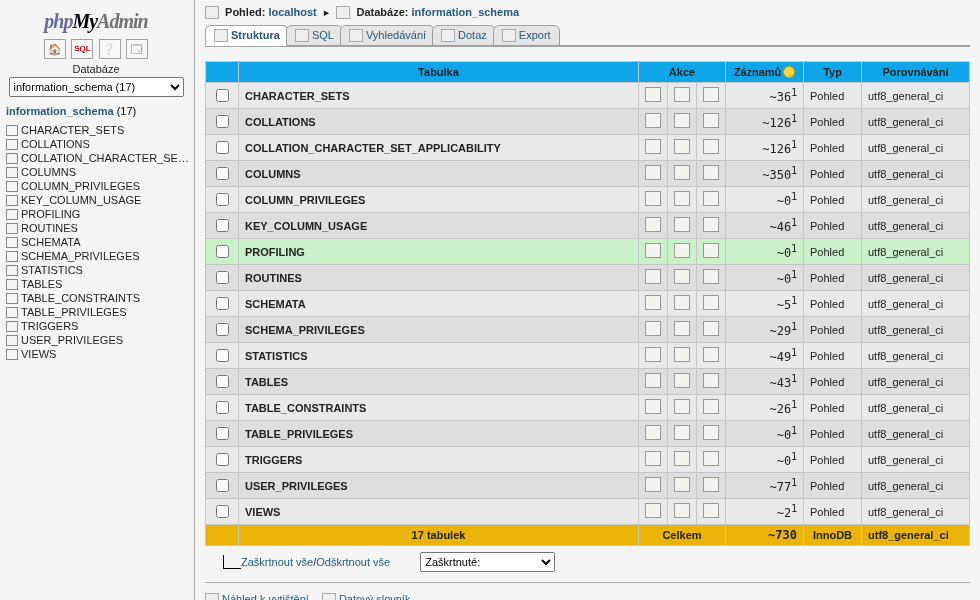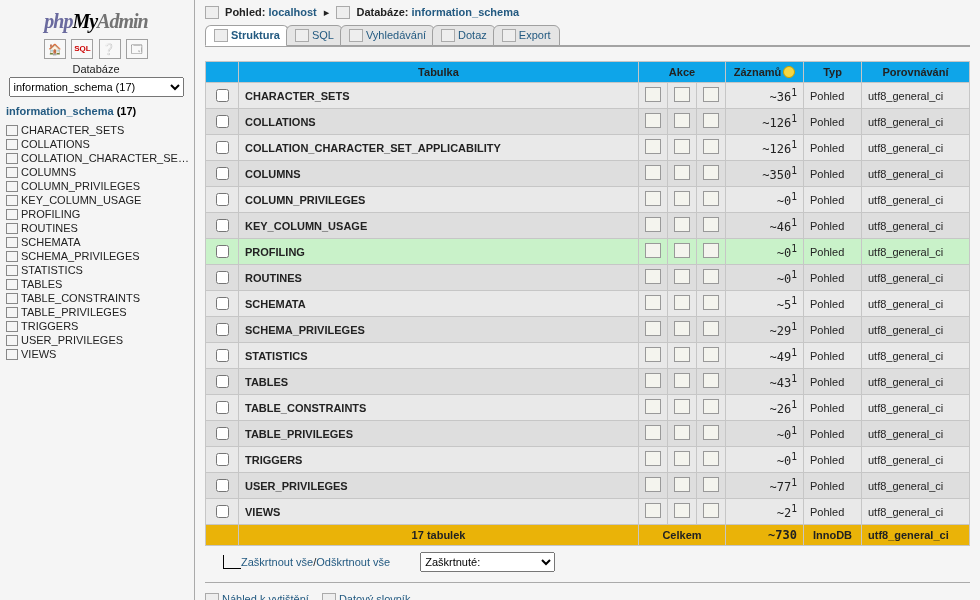--- a/index.html
+++ b/index.html
@@ -116,21 +116,21 @@
       <span class="tbtn" style="color:#c00;font-weight:bold;font-size:8px;line-height:18px;">SQL</span>
       <span class="tbtn">❔</span>
       <span class="tbtn">🗔</span>
     </div>
     <div class="sidebar-caption">Databáze</div>
     <select class="db-select">
       <option>information_schema (17)</option>
     </select>
     <div class="db-heading">
       <a><span>information_schema</span></a>
-      <span style="color:#000;font-weight:bold;">(17)</span>
+      <span style="color:#000;font-weight:normal;">(17)</span>
     </div>
     <ul class="tree" id="tree">
         <li><span class="tree-icon"></span>CHARACTER_SETS</li>
         <li><span class="tree-icon"></span>COLLATIONS</li>
         <li><span class="tree-icon"></span>COLLATION_CHARACTER_SET_APP</li>
         <li><span class="tree-icon"></span>COLUMNS</li>
         <li><span class="tree-icon"></span>COLUMN_PRIVILEGES</li>
         <li><span class="tree-icon"></span>KEY_COLUMN_USAGE</li>
         <li><span class="tree-icon"></span>PROFILING</li>
         <li><span class="tree-icon"></span>ROUTINES</li>

